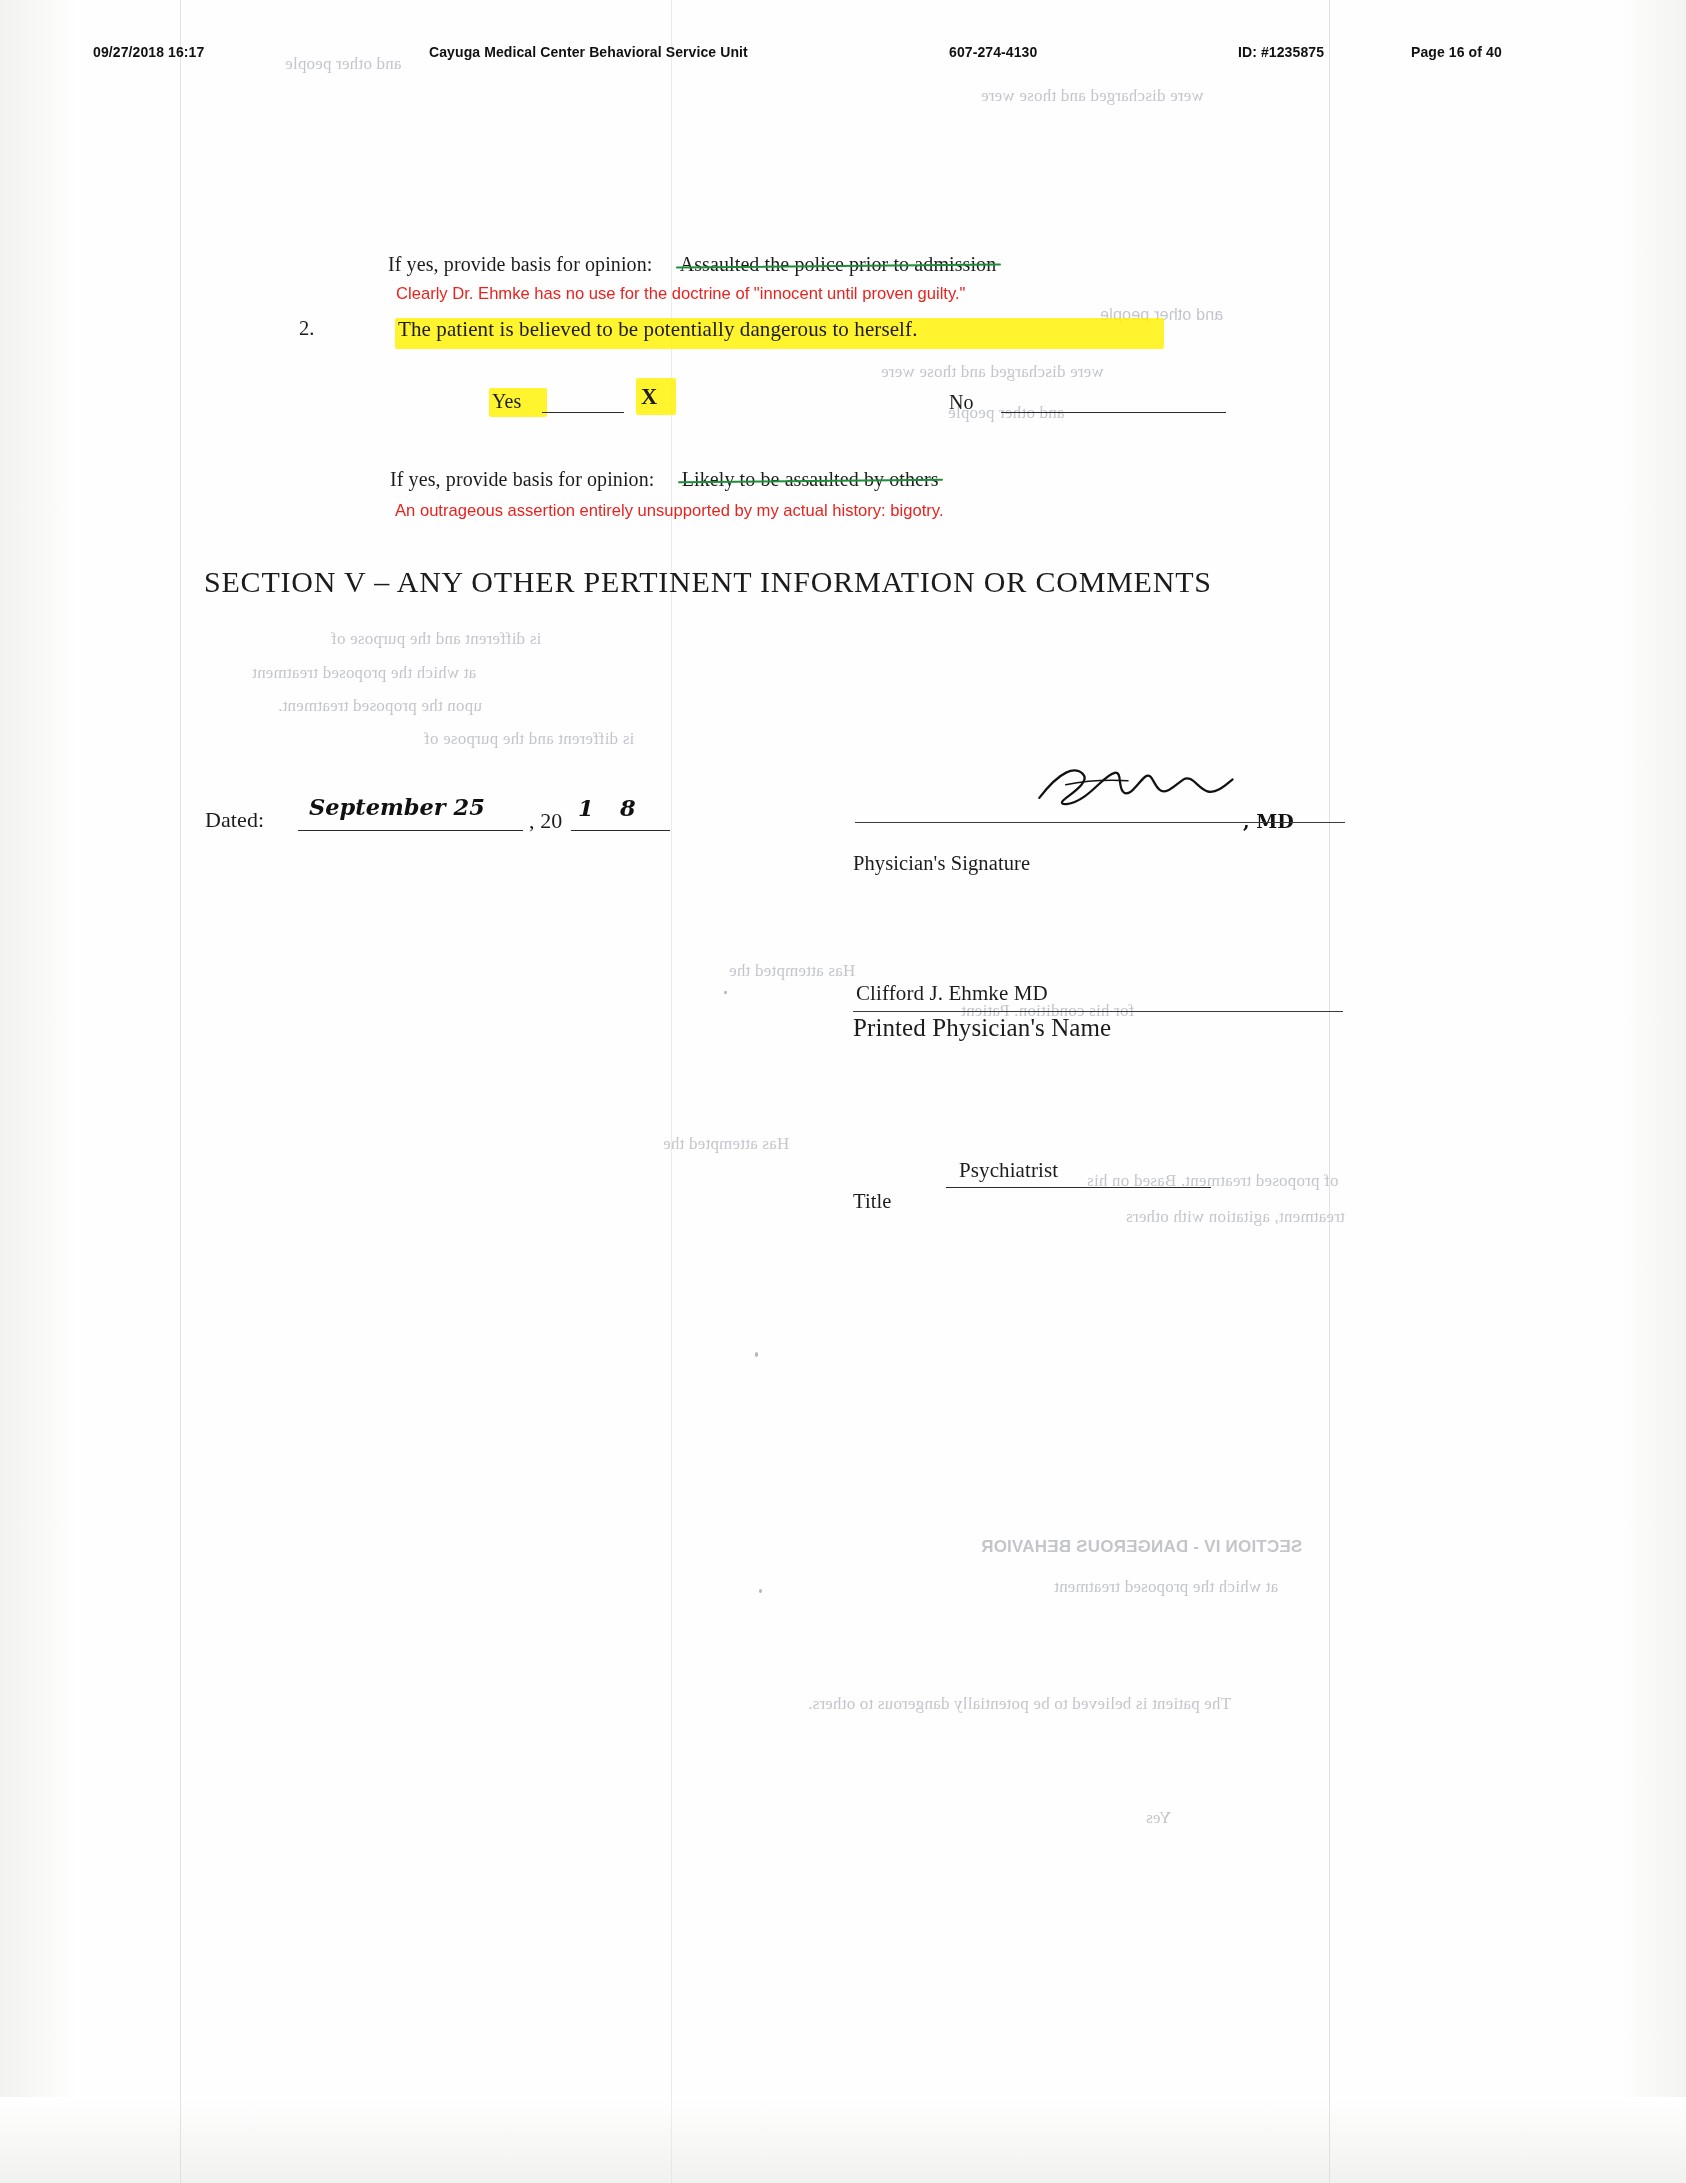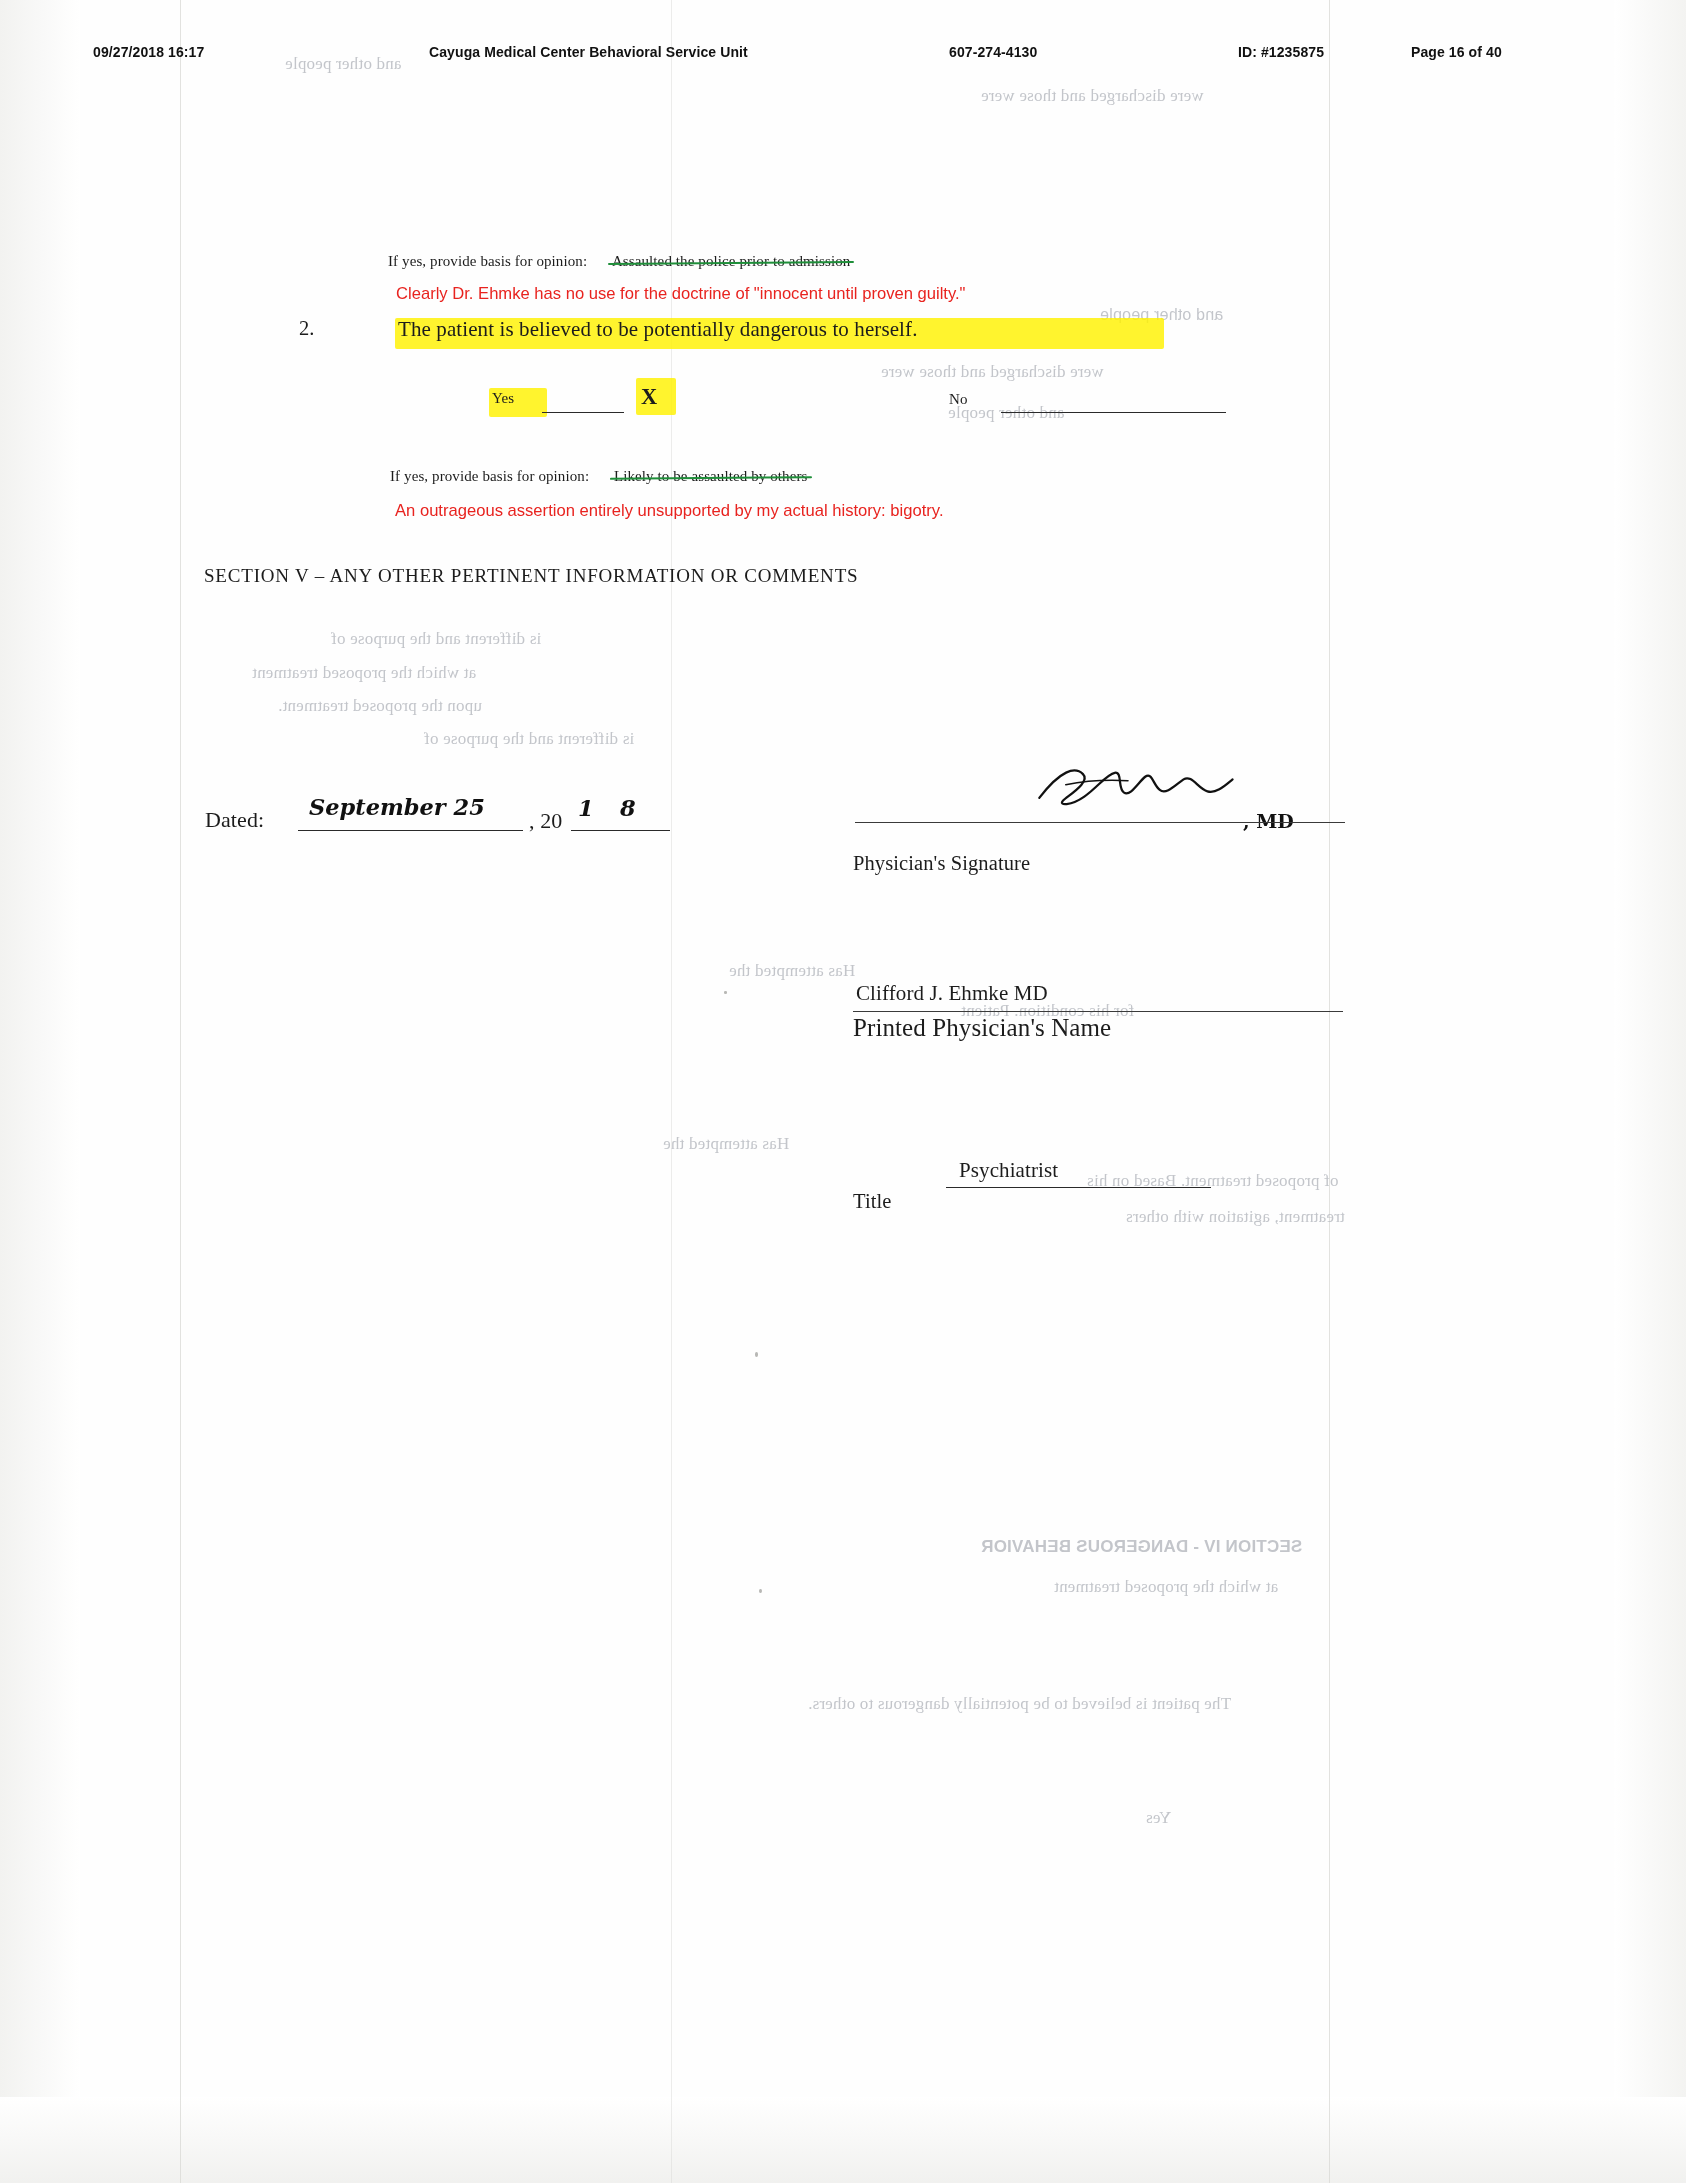--- a/index.html
+++ b/index.html
@@ -70,21 +70,21 @@
   #fax-header .h-left   { position: absolute; left: 93px;  top: 2.7px; }
   #fax-header .h-center { position: absolute; left: 429px;  top: 2.7px; }
   #fax-header .h-phone  { position: absolute; left: 949px; top: 2.7px; }
   #fax-header .h-id     { position: absolute; left: 1238px; top: 2.7px; }
   #fax-header .h-page   { position: absolute; left: 1411px; top: 2.7px; text-align: center; }
 
   
   .doc-line {
     position: absolute;
     font-family: "Liberation Serif", serif;
-    font-size: 15px;
+    font-size: 20px;
     color: #1c1c1c;
     white-space: nowrap;
     letter-spacing: 0.1px;
   }
 
   
   .struck {
     position: relative;
     display: inline-block;
   }
@@ -134,21 +134,21 @@
     background: #2a2a2a;
   }
   .rule.thin { height: 0.7px; background: #3a3a3a; }
 
   
   #section-heading {
     position: absolute;
     left: 204px;
     top: 565px;
     font-family: "Liberation Serif", serif;
-    font-size: 19px;
+    font-size: 30px;
     letter-spacing: 0.8px;
     color: #1b1b1b;
     white-space: nowrap;
   }
 
   
   .handwriting {
     position: absolute;
     font-family: "DejaVu Serif", serif;
     font-style: italic;

